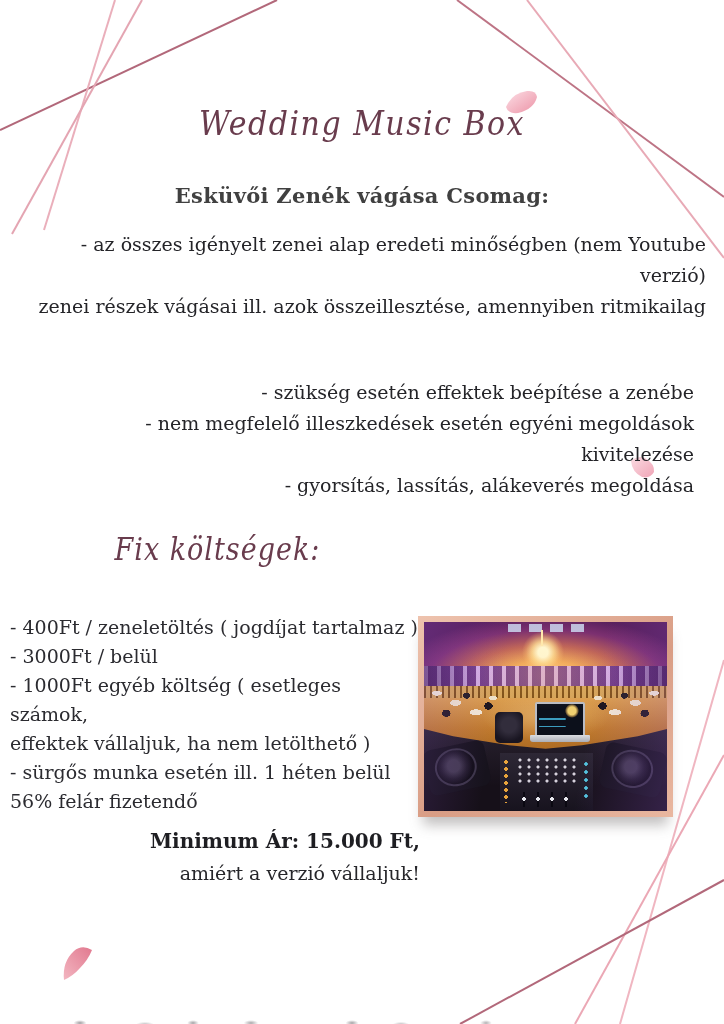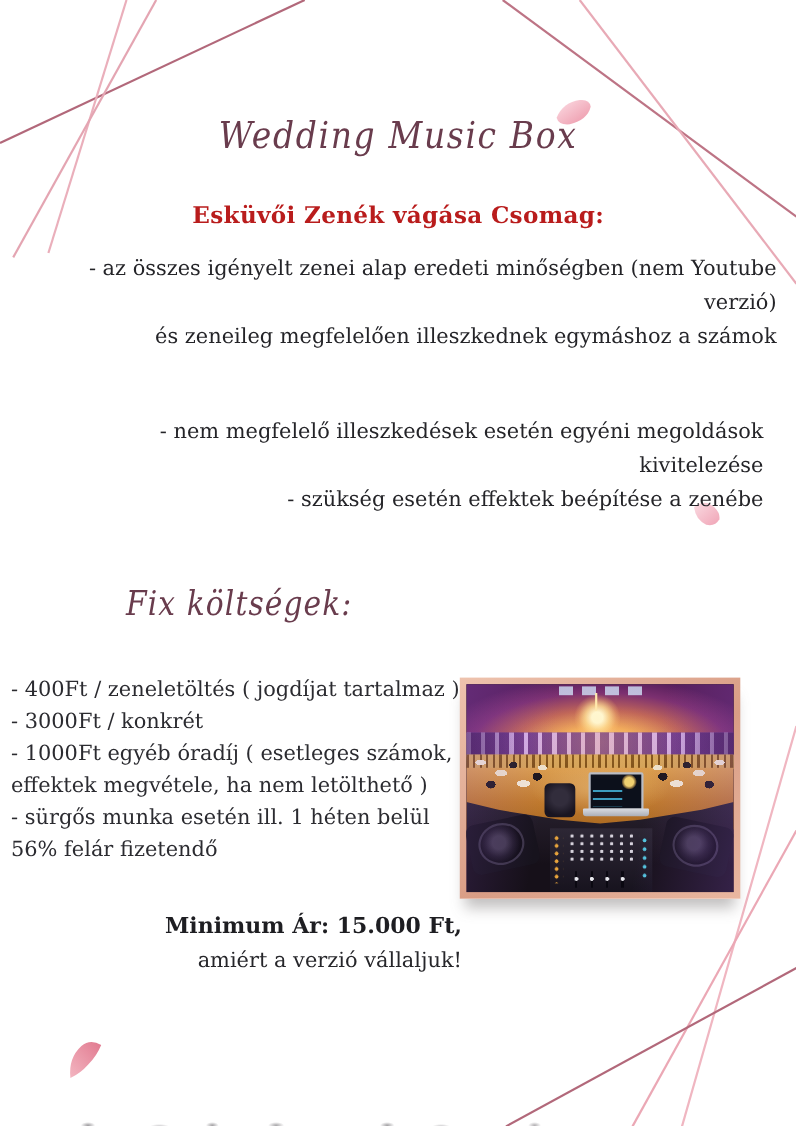--- a/index.html
+++ b/index.html
@@ -11,21 +11,21 @@
   }
   .deco-svg { position:absolute; left:0; top:0; width:724px; height:1024px; pointer-events:none; }
 
   .brand {
     position:absolute; top:106px; left:0; width:724px; text-align:center;
     font-style:italic; font-size:30px; letter-spacing:1.5px; color:#693c4d;
     transform:scaleY(1.12);
   }
   .pkg-title {
     position:absolute; top:183px; left:0; width:724px; margin:0; text-align:center;
-    font-size:21px; font-weight:bold; color:#b91c1c; letter-spacing:.3px;
+    font-size:21px; font-weight:bold; color:#404040; letter-spacing:.3px;
   }
   .para { position:absolute; text-align:right; font-size:19px; line-height:31px; color:#242428; }
   .p1 { top:229px; left:18px; width:688px; }
   .p2 { top:377px; left:30px; width:664px; }
 
   .costs-head {
     position:absolute; top:534px; left:15px; width:405px; text-align:center;
     font-style:italic; font-size:27px; letter-spacing:1px; color:#693c4d;
     transform:scaleY(1.15);
   }
@@ -219,35 +219,36 @@
     <path d="M631,461 Q638,455 645,458 Q655,464 654,472 Q650,479 642,477 Q632,472 631,461 Z" fill="url(#pg2)"></path>
     <path d="M64,980 Q62,962 74,951 Q82,944 92,950 Q88,960 80,968 Q73,976 64,980 Z" fill="url(#pg3)"></path>
   </svg>
 
   <div class="brand">Wedding Music Box</div>
 
   <h1 class="pkg-title">Esküvői Zenék vágása Csomag:</h1>
 
   <div class="para p1">
     <div>- az összes igényelt zenei alap eredeti minőségben (nem Youtube verzió)</div>
-    <div>és zeneileg megfelelően illeszkednek egymáshoz a számok</div>
+    <div>zenei részek vágásai  ill. azok összeillesztése, amennyiben ritmikailag</div>
   </div>
 
   <div class="para p2">
+    <div>- szükség esetén effektek beépítése a zenébe</div>
     <div>- nem megfelelő illeszkedések esetén egyéni megoldások kivitelezése</div>
-    <div>- szükség esetén effektek beépítése a zenébe</div>
+    <div>- gyorsítás, lassítás, alákeverés megoldása</div>
   </div>
 
   <div class="costs-head">Fix költségek:</div>
 
   <div class="costs-list">
     <div>- 400Ft / zeneletöltés ( jogdíjat tartalmaz )</div>
-    <div>- 3000Ft / konkrét</div>
-    <div>- 1000Ft egyéb óradíj ( esetleges számok,</div>
-    <div>effektek megvétele, ha nem letölthető )</div>
+    <div>- 3000Ft / belül</div>
+    <div>- 1000Ft egyéb költség ( esetleges számok,</div>
+    <div>effektek vállaljuk, ha nem letölthető )</div>
     <div>- sürgős munka esetén ill. 1 héten belül</div>
     <div>56% felár fizetendő</div>
   </div>
 
   <div class="minimum">
     <div class="min-bold">Minimum Ár: 15.000 Ft,</div>
     <div>amiért a verzió vállaljuk!</div>
   </div>
 
   <figure class="photo" aria-label="DJ console with two turntables, mixer, monitor speaker and laptop in front of an elegant ballroom with purple uplighting, banquet tables and a chandelier">

